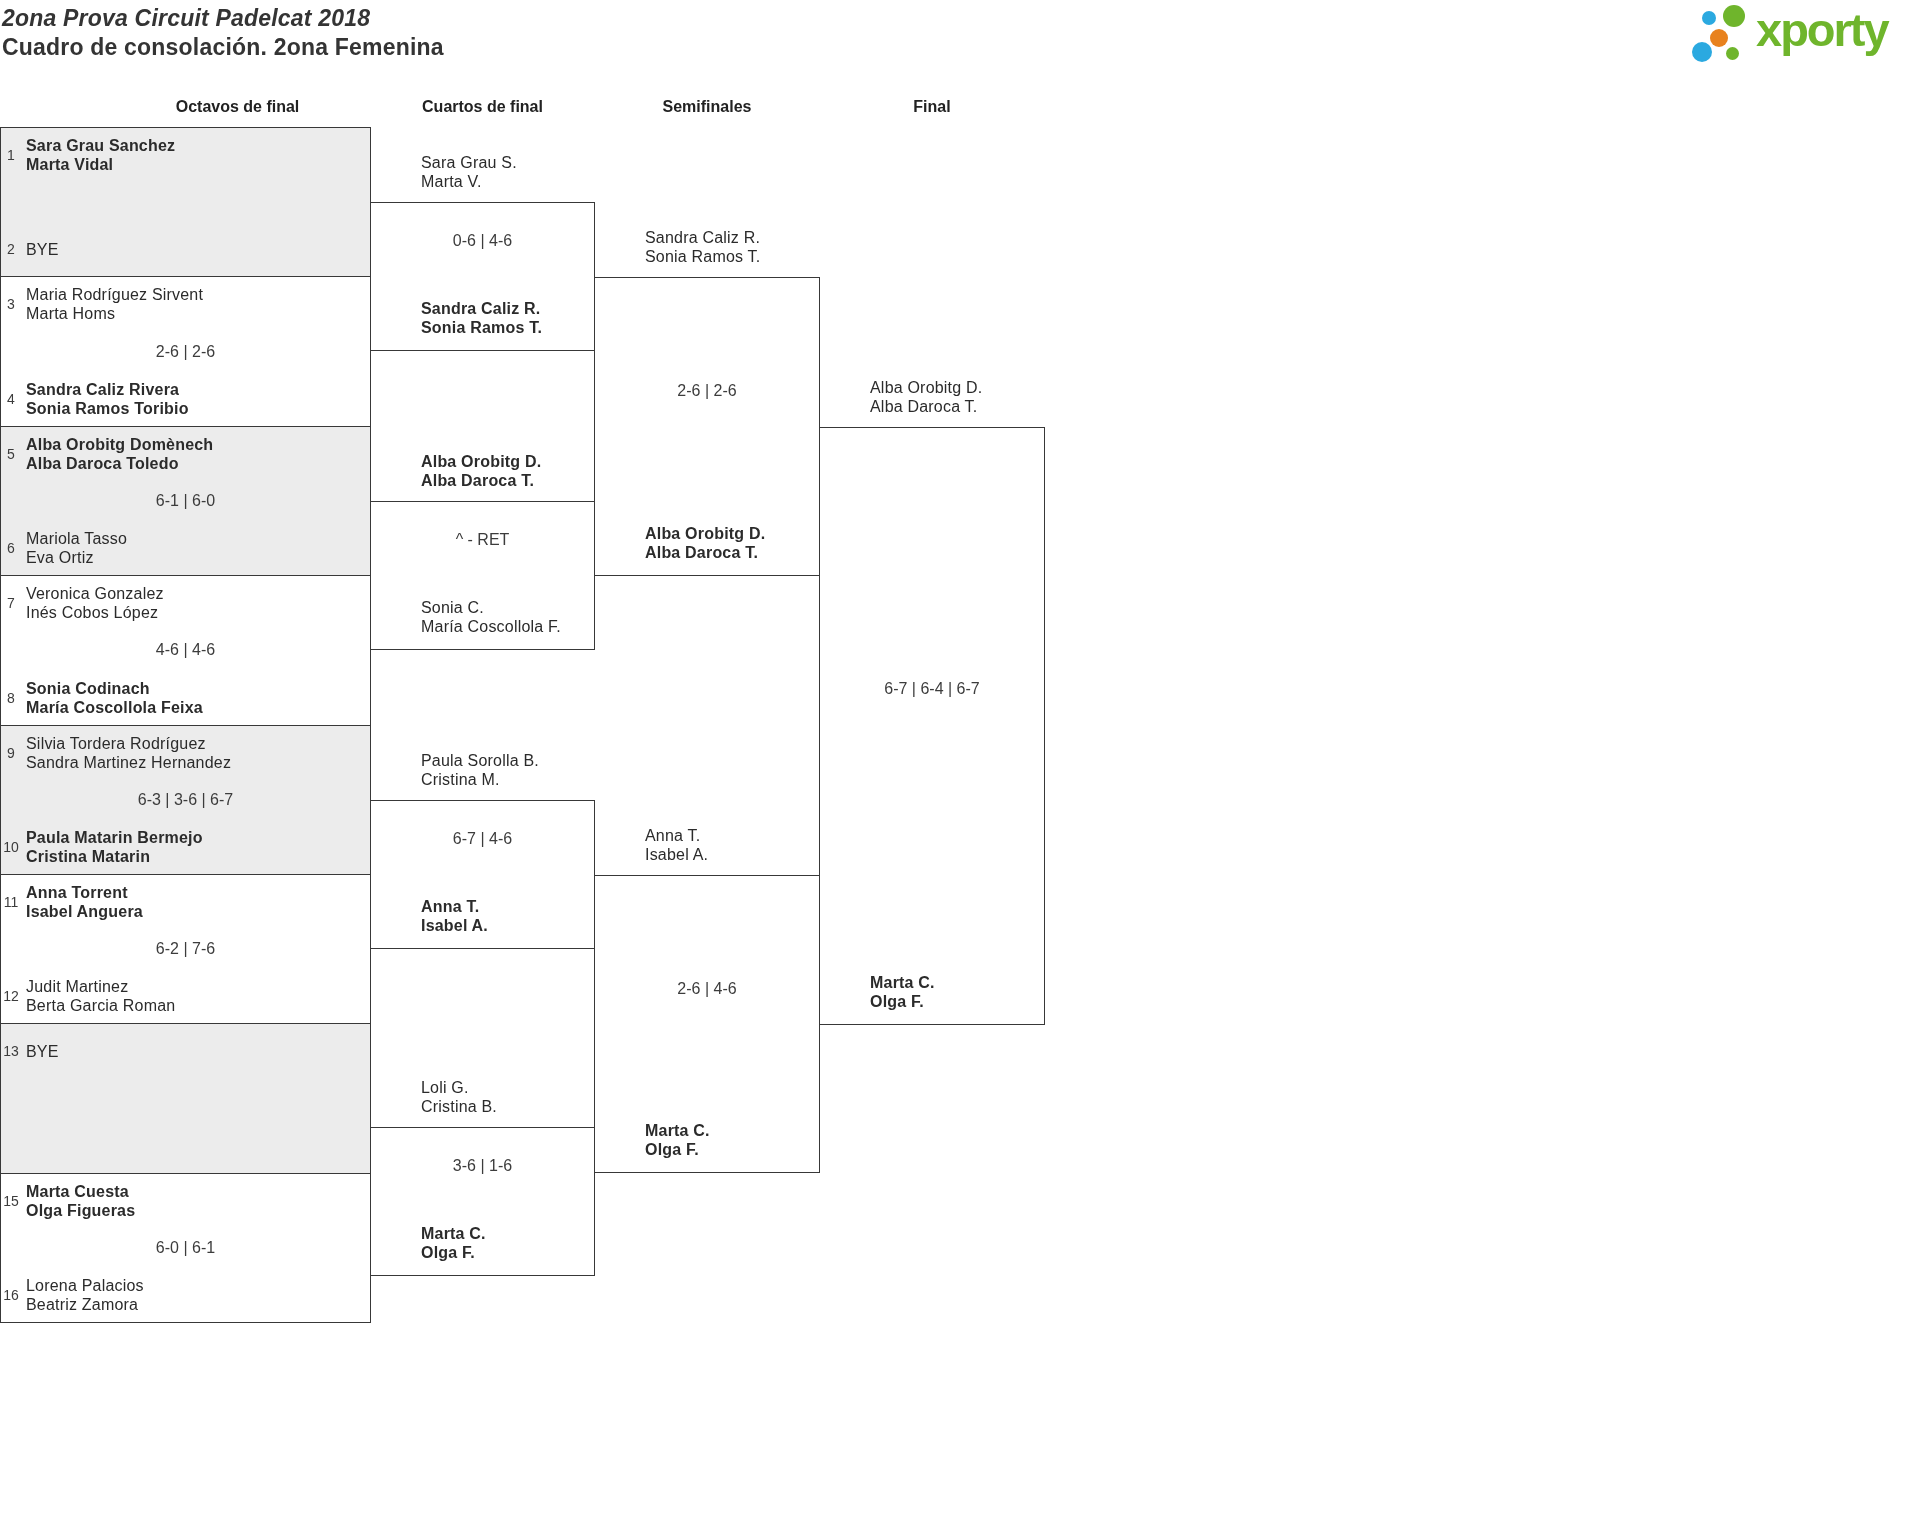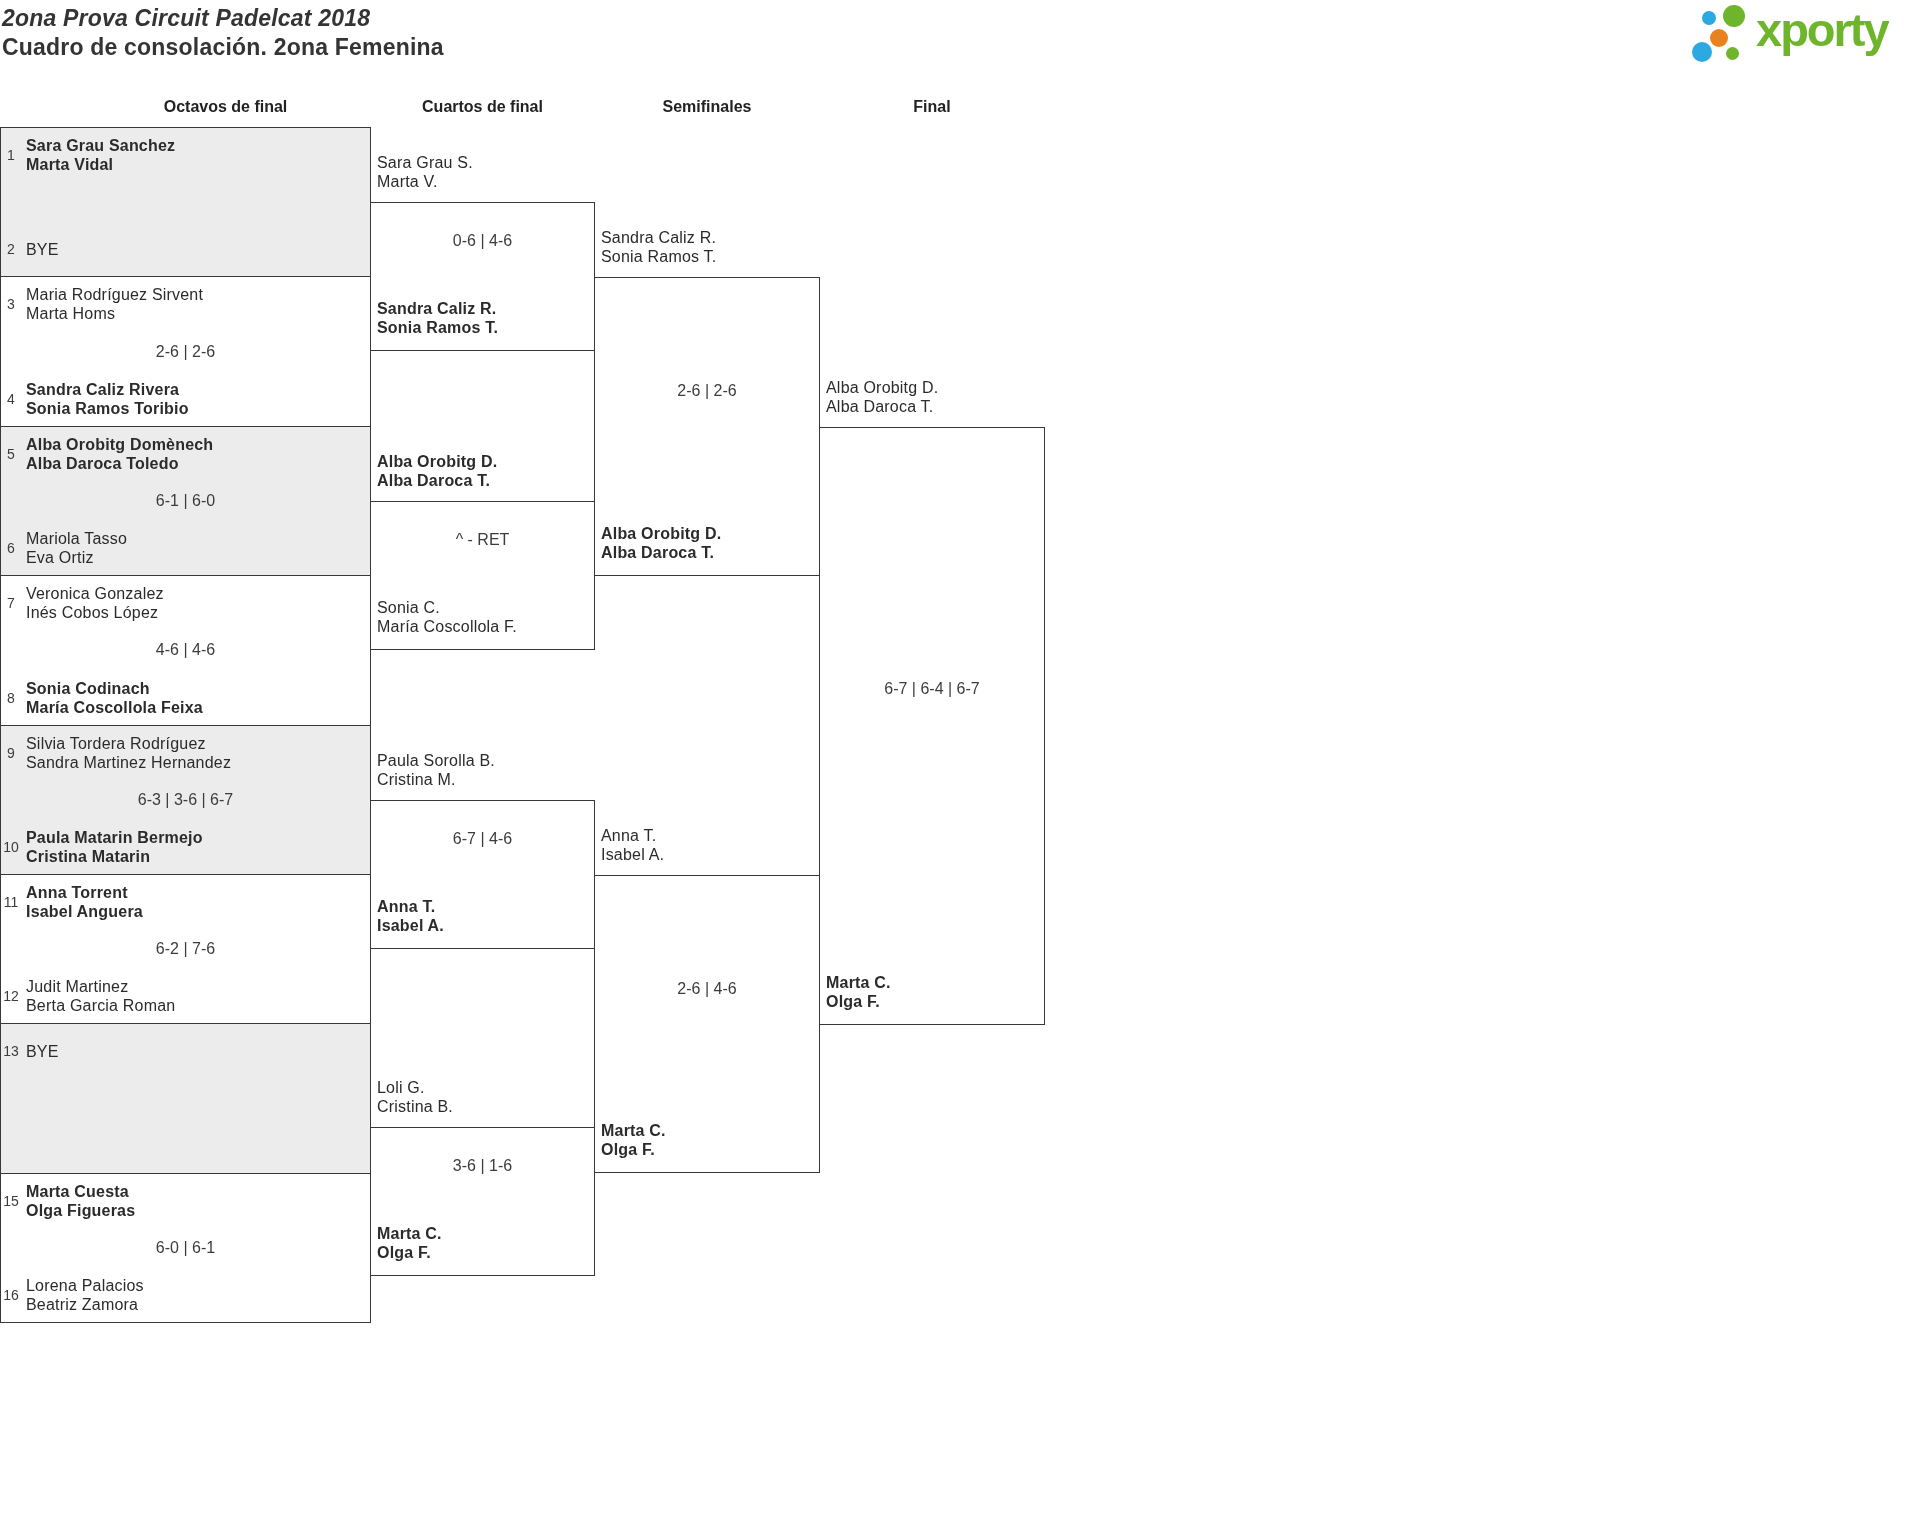--- a/index.html
+++ b/index.html
@@ -5,21 +5,21 @@
   html,body{margin:0;padding:0;}
   body{
     width:1920px;height:1525px;position:relative;background:#ffffff;
     font-family:"Liberation Sans",sans-serif;color:#2b2b2b;overflow:hidden;
   }
   .title-line{position:absolute;left:2px;font-size:23px;font-weight:700;color:#343434;letter-spacing:.2px;white-space:nowrap;}
   #title1{top:5px;font-style:italic;}
   #title2{top:34px;}
 
   .round-header{position:absolute;top:98px;text-align:center;font-size:16px;font-weight:700;color:#222;}
-  #hdr-r16{left:0;width:371px;padding-left:40px;}
+  #hdr-r16{left:12px;width:371px;padding-left:40px;}
   #hdr-qf{left:370px;width:225px;}
   #hdr-sf{left:594px;width:226px;}
   #hdr-final{left:819px;width:226px;}
 
   
   #r16{position:absolute;left:0;top:127px;width:371px;height:1196px;border:1px solid #383838;
        box-sizing:border-box;display:flex;flex-direction:column;}
   .cell{flex:1;position:relative;border-bottom:1px solid #383838;background:#ffffff;}
   .cell:last-child{border-bottom:none;}
   .cell.alt{background:#ececec;}
@@ -30,21 +30,21 @@
   .names{padding-left:5px;font-size:16px;line-height:19px;color:#2b2b2b;letter-spacing:.2px;}
   .names div:empty{display:none;}
   .names.bold{font-weight:700;}
   .mscore{position:absolute;left:0;right:0;top:50%;transform:translateY(-50%);
           text-align:center;font-size:16px;color:#3c3c3c;}
 
   
   .mbox{position:absolute;border:1px solid #383838;box-sizing:border-box;}
   .mbox .p1a{position:absolute;left:6px;bottom:calc(100% + 12px);}
   .mbox .p2a{position:absolute;left:6px;bottom:13px;}
-  .mbox .names{padding-left:0;}
+  .mbox .names{padding-left:0;margin-left:44px;}
   .bscore{position:absolute;left:0;right:0;text-align:center;font-size:16px;color:#3c3c3c;}
   .qf .bscore{top:29px;}
   .sf .bscore{top:104px;}
   .final .bscore{top:252px;}
 
   
   #logo{position:absolute;left:1690px;top:2px;width:230px;height:64px;}
   .dot{position:absolute;border-radius:50%;}
   #dot-blue-sm{left:12px;top:9px;width:14px;height:14px;background:#2ba9e0;}
   #dot-green-lg{left:33px;top:3px;width:22px;height:22px;background:#6fb52c;}

